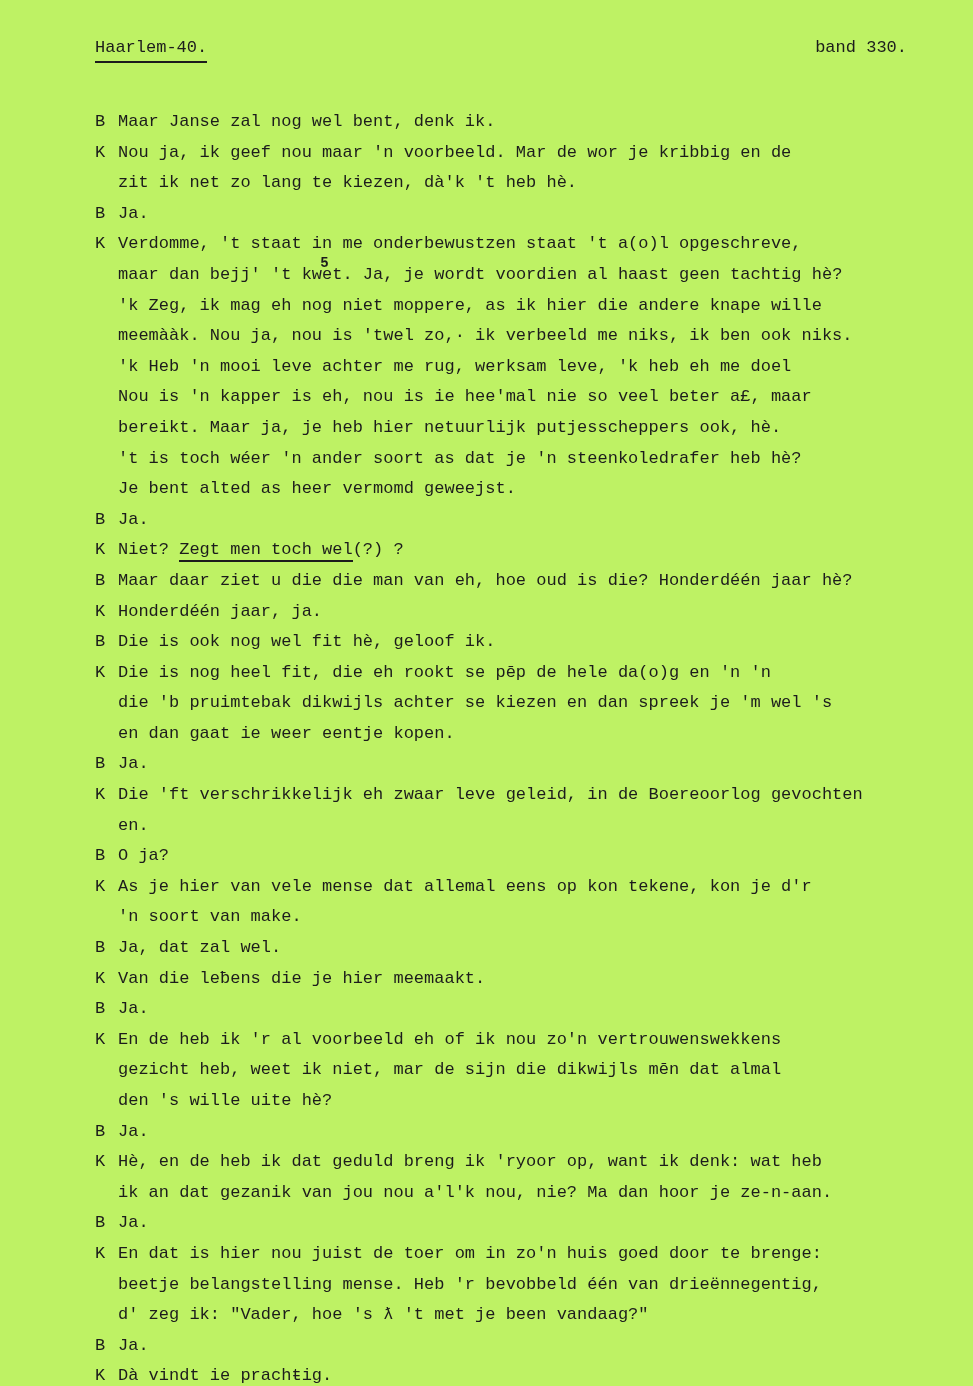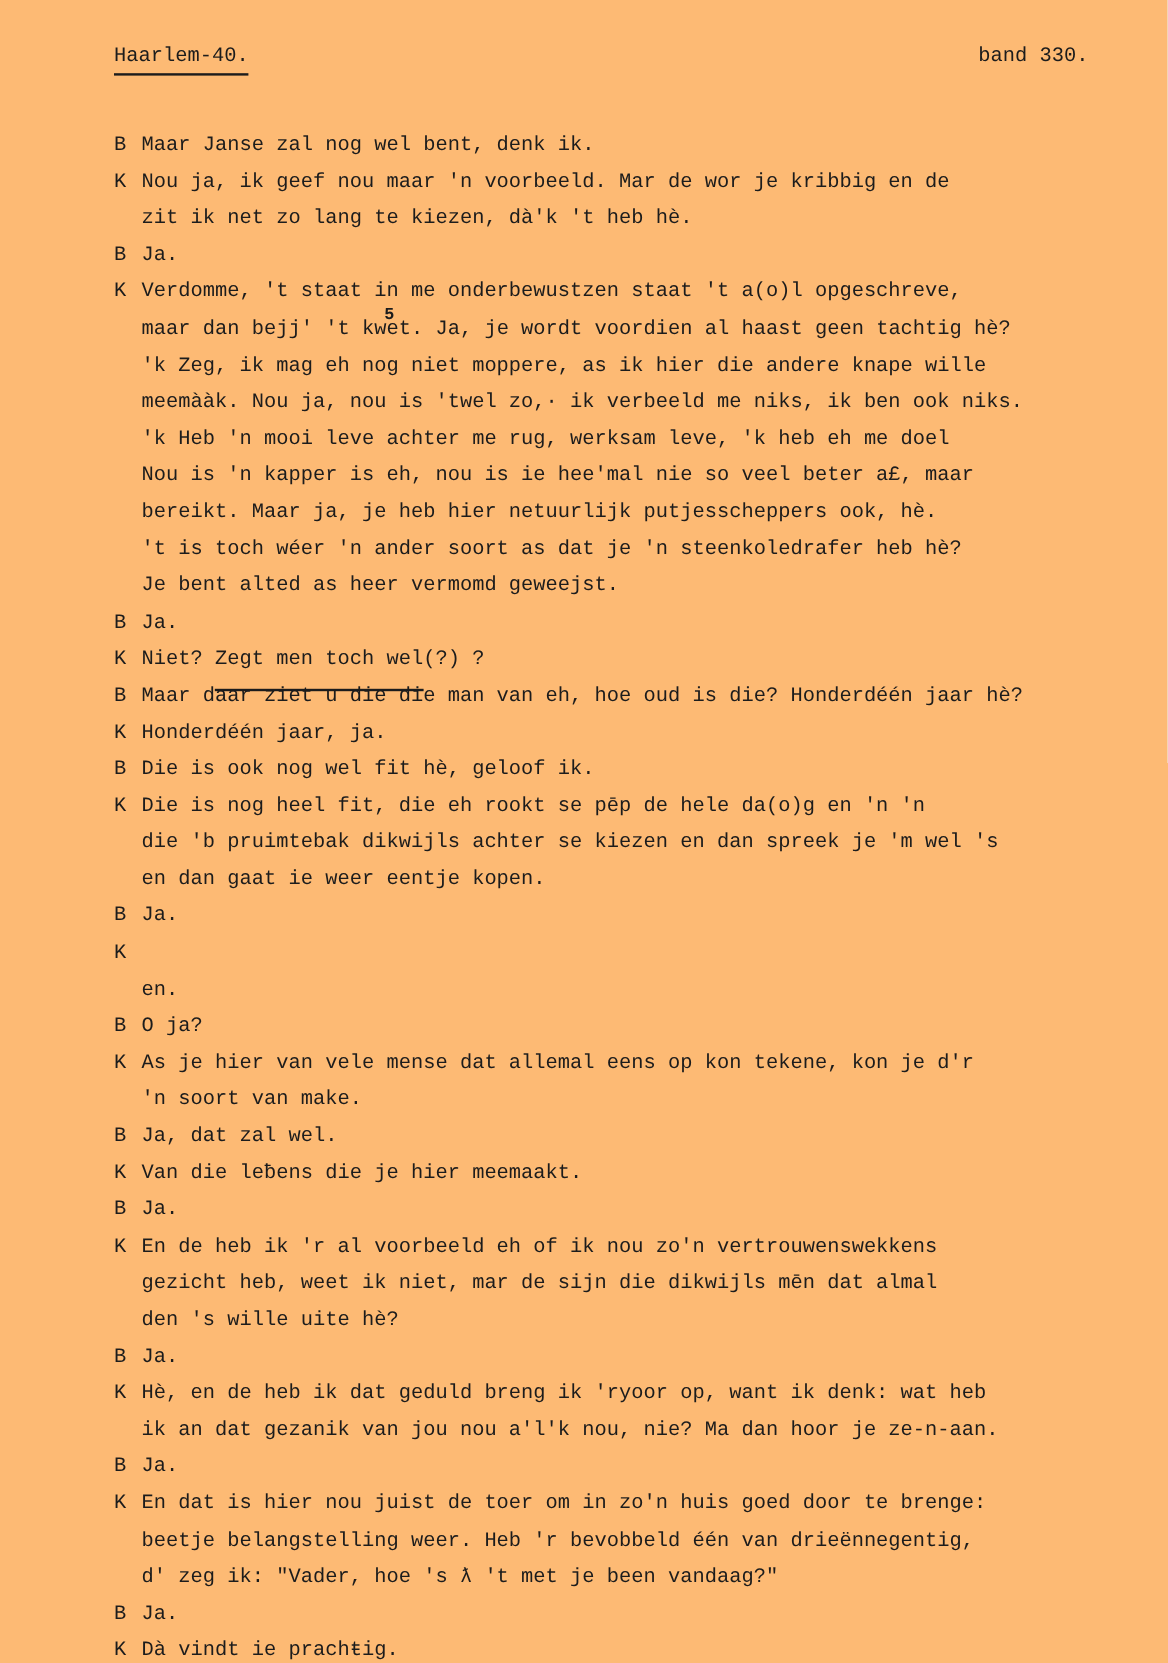--- a/index.html
+++ b/index.html
@@ -5,21 +5,21 @@
   html, body {
     margin: 0;
     padding: 0;
     background: #ededeb;
   }
   .page {
     position: relative;
     width: 973px;
     height: 1386px;
     margin: 0 auto;
-    background: #fdba74;
+    background: #bef264;
     color: #1c1c1c;
     font-family: "Liberation Mono", "DejaVu Sans Mono", monospace;
     font-size: 17px;
     box-sizing: border-box;
     padding: 36px 42px 0 95px;
     overflow: hidden;
   }
   .header {
     display: flex;
     justify-content: space-between;
@@ -44,21 +44,21 @@
   }
   .speaker {
     flex: 0 0 23px;
     width: 23px;
   }
   .text {
     white-space: pre-wrap;
   }
   .seg-underline {
     border-bottom: 2px solid #1c1c1c;
-    padding-bottom: 15px;
+    padding-bottom: 1px;
   }
   .seg-sup {
     display: inline-block;
     width: 0;
     position: relative;
     top: -12px;
     left: -12px;
     font-size: 14px;
     font-weight: bold;
     overflow: visible;
@@ -88,34 +88,34 @@
       <div class="line"><span class="speaker"></span><span class="text"><span>Je bent alted as heer vermomd geweejst.</span></span></div>
       <div class="line"><span class="speaker">B</span><span class="text"><span>Ja.</span></span></div>
       <div class="line"><span class="speaker">K</span><span class="text"><span>Niet? </span><span class="seg-underline">Zegt men toch wel</span><span>(?) ?</span></span></div>
       <div class="line"><span class="speaker">B</span><span class="text"><span>Maar daar ziet u die die man van eh, hoe oud is die? Honderdéén jaar hè?</span></span></div>
       <div class="line"><span class="speaker">K</span><span class="text"><span>Honderdéén jaar, ja.</span></span></div>
       <div class="line"><span class="speaker">B</span><span class="text"><span>Die is ook nog wel fit hè, geloof ik.</span></span></div>
       <div class="line"><span class="speaker">K</span><span class="text"><span>Die is nog heel fit, die eh rookt se pēp de hele da(o)g en 'n 'n</span></span></div>
       <div class="line"><span class="speaker"></span><span class="text"><span>die 'b pruimtebak dikwijls achter se kiezen en dan spreek je 'm wel 's</span></span></div>
       <div class="line"><span class="speaker"></span><span class="text"><span>en dan gaat ie weer eentje kopen.</span></span></div>
       <div class="line"><span class="speaker">B</span><span class="text"><span>Ja.</span></span></div>
-      <div class="line"><span class="speaker">K</span></div>
+      <div class="line"><span class="speaker">K</span><span class="text"><span>Die 'ft verschrikkelijk eh zwaar leve geleid, in de Boereoorlog gevochten</span></span></div>
       <div class="line"><span class="speaker"></span><span class="text"><span>en.</span></span></div>
       <div class="line"><span class="speaker">B</span><span class="text"><span>O ja?</span></span></div>
       <div class="line"><span class="speaker">K</span><span class="text"><span>As je hier van vele mense dat allemal eens op kon tekene, kon je d'r</span></span></div>
       <div class="line"><span class="speaker"></span><span class="text"><span>'n soort van make.</span></span></div>
       <div class="line"><span class="speaker">B</span><span class="text"><span>Ja, dat zal wel.</span></span></div>
       <div class="line"><span class="speaker">K</span><span class="text"><span>Van die leƀens die je hier meemaakt.</span></span></div>
       <div class="line"><span class="speaker">B</span><span class="text"><span>Ja.</span></span></div>
       <div class="line"><span class="speaker">K</span><span class="text"><span>En de heb ik 'r al voorbeeld eh of ik nou zo'n vertrouwenswekkens</span></span></div>
       <div class="line"><span class="speaker"></span><span class="text"><span>gezicht heb, weet ik niet, mar de sijn die dikwijls mēn dat almal</span></span></div>
       <div class="line"><span class="speaker"></span><span class="text"><span>den 's wille uite hè?</span></span></div>
       <div class="line"><span class="speaker">B</span><span class="text"><span>Ja.</span></span></div>
       <div class="line"><span class="speaker">K</span><span class="text"><span>Hè, en de heb ik dat geduld breng ik 'ryoor op, want ik denk: wat heb</span></span></div>
       <div class="line"><span class="speaker"></span><span class="text"><span>ik an dat gezanik van jou nou a'l'k nou, nie? Ma dan hoor je ze-n-aan.</span></span></div>
       <div class="line"><span class="speaker">B</span><span class="text"><span>Ja.</span></span></div>
       <div class="line"><span class="speaker">K</span><span class="text"><span>En dat is hier nou juist de toer om in zo'n huis goed door te brenge:</span></span></div>
-      <div class="line"><span class="speaker"></span><span class="text"><span>beetje belangstelling weer. Heb 'r bevobbeld één van drieënnegentig,</span></span></div>
+      <div class="line"><span class="speaker"></span><span class="text"><span>beetje belangstelling mense. Heb 'r bevobbeld één van drieënnegentig,</span></span></div>
       <div class="line"><span class="speaker"></span><span class="text"><span>d' zeg ik: "Vader, hoe 's ƛ 't met je been vandaag?"</span></span></div>
       <div class="line"><span class="speaker">B</span><span class="text"><span>Ja.</span></span></div>
       <div class="line"><span class="speaker">K</span><span class="text"><span>Dà vindt ie prachŧig.</span></span></div>
     </div>
 </div>
 
 </body></html>

